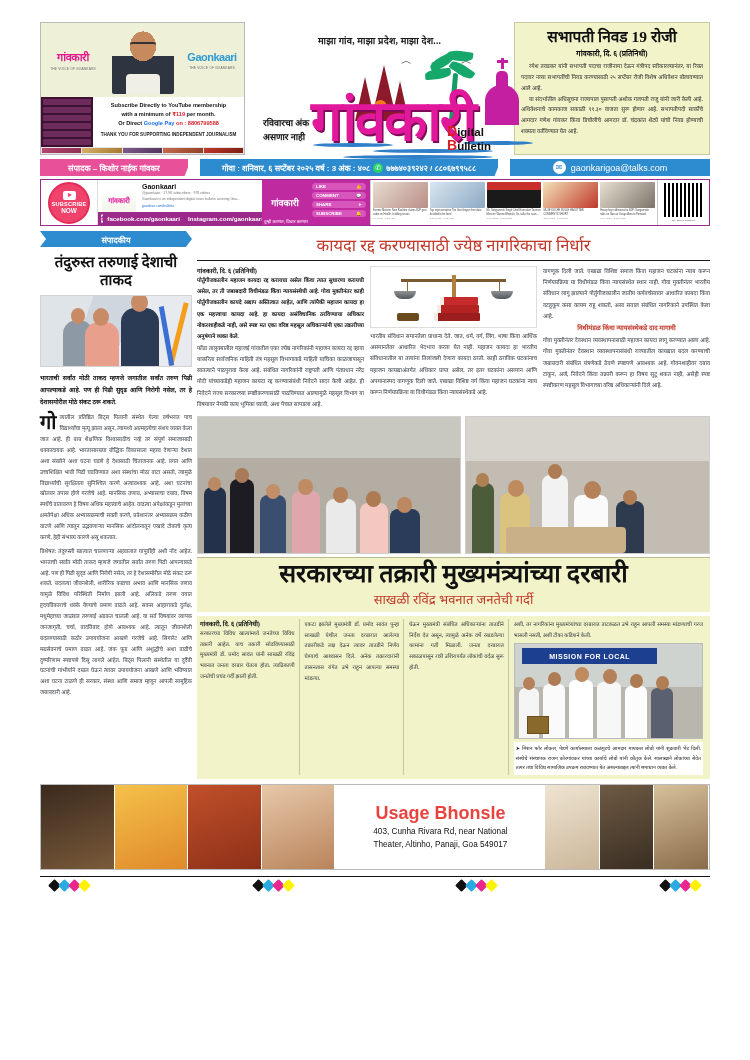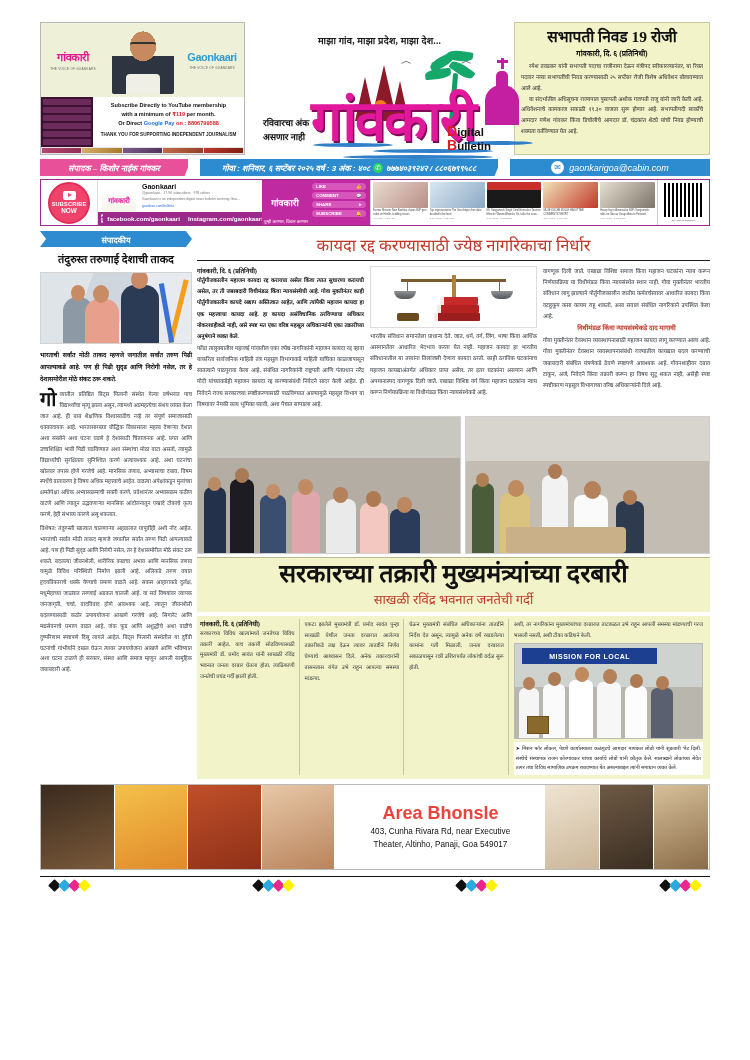--- a/index.html
+++ b/index.html
@@ -84,21 +84,21 @@
      font-family:"Liberation Serif", serif; }
   .brief-dateline { font-size: 7.6px; font-weight:700; color:#111; text-align:center; margin-top:2px;
      font-family:"Liberation Serif", serif; }
   .brief-body { font-size: 5.6px; color:#2a2a2a; line-height: 1.95; text-align: justify; margin-top: 3px;
      font-family:"Liberation Serif", serif; }
   .brief-body p { text-indent: 8px; }
 
   
   .infobar { height: 17px; margin: 4px 40px 0 40px; display:flex; align-items:stretch;
      font-size: 8px; color:#fff; font-weight:700; }
-  .ib-seg { display:flex; align-items:center; justify-content:center; position:relative;font-style:italic; }
+  .ib-seg { display:flex; align-items:center; justify-content:center; position:relative; }
   .ib-a { background:#e8519a; width: 148px; }
   .ib-b { background:#2d8bd0; flex:1; gap:3px; }
   .ib-c { background:#2d8bd0; width: 200px; color:#fff; gap:5px; }
   .ib-sep { width: 12px; background:#fff; transform: skewX(-22deg); }
   .mailchip { width: 13px; height: 13px; border-radius:50%; background:#fff; color:#2d8bd0;
      display:flex; align-items:center; justify-content:center; font-size:8px; }
   .phonechip { width: 10px; height: 10px; border-radius:50%; background:#25d366; color:#fff;
      display:flex; align-items:center; justify-content:center; font-size:7px; }
 
   
@@ -148,21 +148,21 @@
   
   .content { display:flex; margin: 5px 40px 0 40px; gap: 5px; }
   .left-col { width: 152px; }
   .right-col { flex:1; }
 
   
   .edit-ribbon { height: 16px; background:#2d8bd0; color:#fff; font-size: 8px; font-weight:700;
      display:flex; align-items:center; justify-content:center; position:relative;
      clip-path: polygon(0 0, 96% 0, 100% 50%, 96% 100%, 0 100%, 4% 50%);
      font-family:"Liberation Serif", serif; }
-  .edit-headline { font-size: 11px; font-weight:800; color:#111; text-align:center; margin-top: 6px;
+  .edit-headline { font-size: 15px; font-weight:800; color:#111; text-align:center; margin-top: 6px;
      line-height:1.2; font-family:"Liberation Serif", serif; }
   .edit-photo { margin-top: 6px; height: 72px; width:100%;
      background: linear-gradient(110deg,#dfe4e8 0 30%, #cfd6dd 30% 55%, #e7ebef 55% 100%);
      position:relative; overflow:hidden; border:1px solid #d3d3d3; }
   .edit-photo .fig { position:absolute; bottom:0; border-radius: 14px 14px 0 0; }
   .edit-photo .f1 { left: 22px; width: 30px; height: 46px; background:#8d9aa6; }
   .edit-photo .f2 { left: 44px; width: 34px; height: 44px; background:#e8a08c; }
   .edit-photo .f3 { left: 80px; width: 38px; height: 58px; background:#2b3a55; }
   .edit-photo .head { position:absolute; border-radius:50%; background:#c98b66; }
   .edit-photo .h1 { left:30px; bottom:42px; width:14px; height:16px; }
@@ -347,21 +347,21 @@
     <div class="ib-seg ib-a">संपादक – किशोर नाईक गांवकर</div>
     <div class="ib-sep"></div>
     <div class="ib-seg ib-b">
       <span>गोवा : शनिवार, ६ सप्टेंबर २०२५  वर्ष : 3  अंक : ४०८</span>
       <span class="phonechip">✆</span>
       <span>७७७४०३९२४२ / ८८०६७९९५८८</span>
     </div>
     <div class="ib-sep"></div>
     <div class="ib-seg ib-c">
       <span class="mailchip">✉</span>
-      <span style="font-size:9px;font-weight:400;">gaonkarigoa@cabin.com</span>
+      <span style="font-size:9px;font-weight:400;">gaonkarigoa@talks.com</span>
     </div>
   </div>
 
   <div class="social-strip">
     <div class="ss-sub">
       <div class="circle">
         <div class="yt"></div>
         <b>SUBSCRIBE</b>
         <i>NOW</i>
       </div>
@@ -564,22 +564,22 @@
   </div>
 
   <div class="cafe-ad">
     <div class="cafe-pics">
       <div class="cafe-pic" style="background:linear-gradient(160deg,#3a2a1e,#7a5a3a);"></div>
       <div class="cafe-pic" style="background:linear-gradient(160deg,#f4c14a,#e08a2a);"></div>
       <div class="cafe-pic" style="background:linear-gradient(160deg,#c0502a,#8e3018);"></div>
       <div class="cafe-pic" style="background:linear-gradient(160deg,#e7c8a8,#b9845c);"></div>
     </div>
     <div class="cafe-info">
-      <div class="cafe-name">Area Bhonsle</div>
-      <div class="cafe-addr">403, Cunha Rivara Rd, near Executive</div>
+      <div class="cafe-name">Usage Bhonsle</div>
+      <div class="cafe-addr">403, Cunha Rivara Rd, near National</div>
       <div class="cafe-addr">Theater, Altinho, Panaji, Goa 549017</div>
     </div>
     <div class="cafe-right">
       <div class="cafe-pic" style="background:linear-gradient(160deg,#efe4d2,#cbb79a);"></div>
       <div class="cafe-pic" style="background:linear-gradient(160deg,#6e5a44,#3a2e22);"></div>
       <div class="cafe-pic" style="background:linear-gradient(160deg,#d6c09a,#8a6c48);"></div>
     </div>
   </div>
 
   <div class="regbar">

